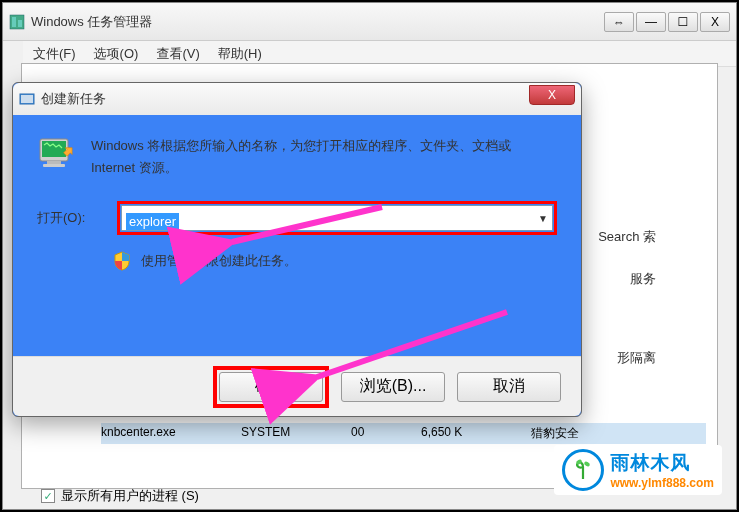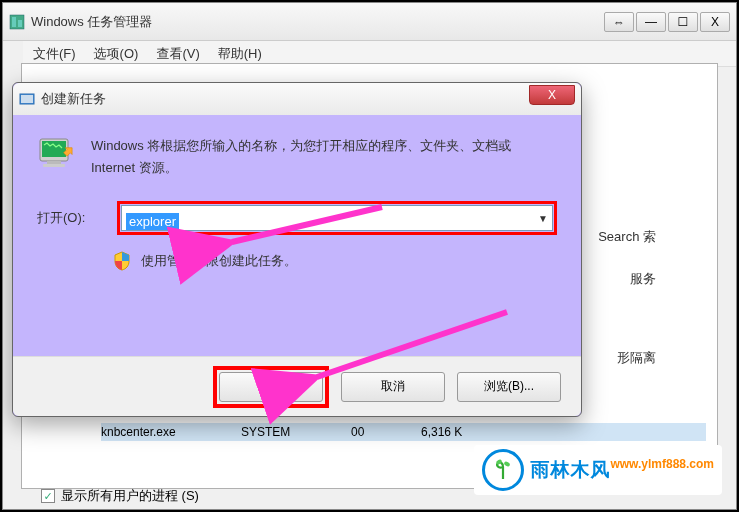--- a/index.html
+++ b/index.html
@@ -25,21 +25,21 @@
     
     .bg-text-right { position: absolute; right: 80px; font-size: 13px; color: #333; }
     .bg-text-1 { top: 225px; }
     .bg-text-2 { top: 267px; }
     .bg-text-3 { top: 346px; }
     
     .checkbox-row { position: absolute; bottom: 4px; left: 38px; display: flex; align-items: center; gap: 6px; font-size: 13px; }
     .checkbox { width: 14px; height: 14px; border: 1px solid #888; background: #fff; display: inline-flex; align-items: center; justify-content: center; font-size: 11px; color: #3a7; }
     
     
-    .dialog { position: absolute; top: 80px; left: 10px; width: 570px; height: 335px; background: #c4b5fd; border: 1px solid #666; border-radius: 6px; box-shadow: 0 8px 25px rgba(0,0,0,0.35); }
+    .dialog { position: absolute; top: 80px; left: 10px; width: 570px; height: 335px; background: #3b82f6; border: 1px solid #666; border-radius: 6px; box-shadow: 0 8px 25px rgba(0,0,0,0.35); }
     .dialog-titlebar { height: 32px; background: linear-gradient(to bottom, #fafafa, #eaeaea); border-radius: 6px 6px 0 0; display: flex; align-items: center; padding: 0 6px; position: relative; }
     .dialog-icon { width: 16px; height: 16px; margin-right: 6px; }
     .dialog-title { font-size: 13px; color: #333; flex: 1; }
     .close-btn { position: absolute; right: 6px; top: 2px; width: 46px; height: 20px; background: linear-gradient(to bottom, #e67, #c23a3a); border: 1px solid #a02828; border-radius: 0 0 4px 4px; color: #fff; display: flex; align-items: center; justify-content: center; font-size: 12px; cursor: pointer; }
     
     .dialog-body { padding: 18px 24px 12px 24px; height: 212px; position: relative; }
     .dialog-row1 { display: flex; align-items: flex-start; gap: 14px; margin-bottom: 22px; }
     .run-icon { width: 40px; height: 40px; flex-shrink: 0; }
     .desc-text { font-size: 13px; color: #333; line-height: 1.7; padding-top: 2px; }
     
@@ -48,31 +48,31 @@
     .combo-wrap { position: relative; flex: 1; border: 3px solid #ff0000; padding: 1px; }
     .combo { width: 100%; height: 26px; border: 1px solid #7a9ab5; display: flex; align-items: flex-end; padding: 0 4px; position: relative; background: #fff; }
     .combo-text { background: #3399ff; color: #fff; padding: 1px 3px; font-size: 13px; }
     .combo-arrow { position: absolute; right: 4px; top: 50%; transform: translateY(-50%); font-size: 10px; color: #333; }
     
     .dialog-row3 { display: flex; align-items: center; gap: 10px; padding-left: 76px; }
     .shield-icon { width: 18px; height: 20px; }
     .admin-text { font-size: 13px; color: #333; }
     
     .dialog-footer { position: absolute; bottom: 0; left: 0; right: 0; height: 60px; background: #f0f0f0; border-top: 1px solid #ddd; display: flex; align-items: center; justify-content: flex-end; gap: 12px; padding: 0 20px; border-radius: 0 0 6px 6px; }
-    .dlg-btn { width: 104px; height: 30px; background: linear-gradient(to bottom, #fafafa, #e4e4e4); border: 1px solid #999; border-radius: 3px; font-size: 12px; cursor: pointer; display: flex; align-items: center; justify-content: center; }
+    .dlg-btn { width: 104px; height: 30px; background: linear-gradient(to bottom, #fafafa, #e4e4e4); border: 1px solid #999; border-radius: 3px; font-size: 16px; cursor: pointer; display: flex; align-items: center; justify-content: center; }
     .ok-wrap { border: 4px solid #ff0000; padding: 2px; }
     
     
     .arrow { position: absolute; pointer-events: none; }
     .arrow svg { overflow: visible; }
     
     
     .watermark { position: absolute; bottom: 15px; right: 15px; display: flex; align-items: center; gap: 6px; background: #fff; padding: 4px 8px; border-radius: 4px; }
     .wm-icon { width: 42px; height: 42px; border-radius: 50%; border: 3px solid #0088dd; display: flex; align-items: center; justify-content: center; background: #fff; }
-    .wm-text { display: flex; flex-direction: row; }
+    .wm-text { display: flex; flex-direction: column; }
     .wm-cn { font-size: 19px; font-weight: bold; color: #0088dd; letter-spacing: 1px; }
     .wm-url { font-size: 12px; font-weight: bold; color: #ff8800; }
   </style>
 </head>
 <body>
 
 <div class="main-window">
   <div class="titlebar">
     <svg class="app-icon" viewBox="0 0 16 16">
       <rect x="1" y="1" width="14" height="14" fill="#4a8" stroke="#266" stroke-width="0.5"></rect>
@@ -99,21 +99,22 @@
 
   <div class="bg-text-right bg-text-1">Search 索</div>
   <div class="bg-text-right bg-text-2">服务</div>
   <div class="bg-text-right bg-text-3">形隔离</div>
 
   <div class="bg-list">
     <div class="bg-row selected">
       <span class="bg-cell">knbcenter.exe</span>
       <span class="bg-cell" style="min-width:70px">SYSTEM</span>
       <span class="bg-cell" style="min-width:30px">00</span>
-      <span class="bg-cell" style="min-width:70px">6,316 K</span>
+      <span class="bg-cell" style="min-width:70px">6,650 K</span>
+      <span class="bg-cell">猎豹安全</span>
     </div>
   </div>
 
   <div class="checkbox-row">
     <span class="checkbox">✓</span>
     <span>显示所有用户的进程 (S)</span>
   </div>
 </div>
 
 <div class="dialog">
@@ -156,22 +157,22 @@
         <path d="M9 10 L9 19 C5 18 2 15 2 10 Z" fill="#e44"></path>
       </svg>
       <span class="admin-text">使用管理权限创建此任务。</span>
     </div>
   </div>
 
   <div class="dialog-footer">
     <div class="ok-wrap">
       <button class="dlg-btn">确定</button>
     </div>
+    <button class="dlg-btn">浏览(B)...</button>
     <button class="dlg-btn">取消</button>
-    <button class="dlg-btn">浏览(B)...</button>
   </div>
 </div>
 
 <div class="arrow" style="top:195px; left:210px;">
   <svg width="180" height="60">
     <defs>
         <marker id="ah1" markerWidth="12" markerHeight="12" refX="2" refY="6" orient="auto">
           <path d="M12,1 L1,6 L12,11 Z" fill="#ff33cc"></path>
         </marker>
       </defs>

